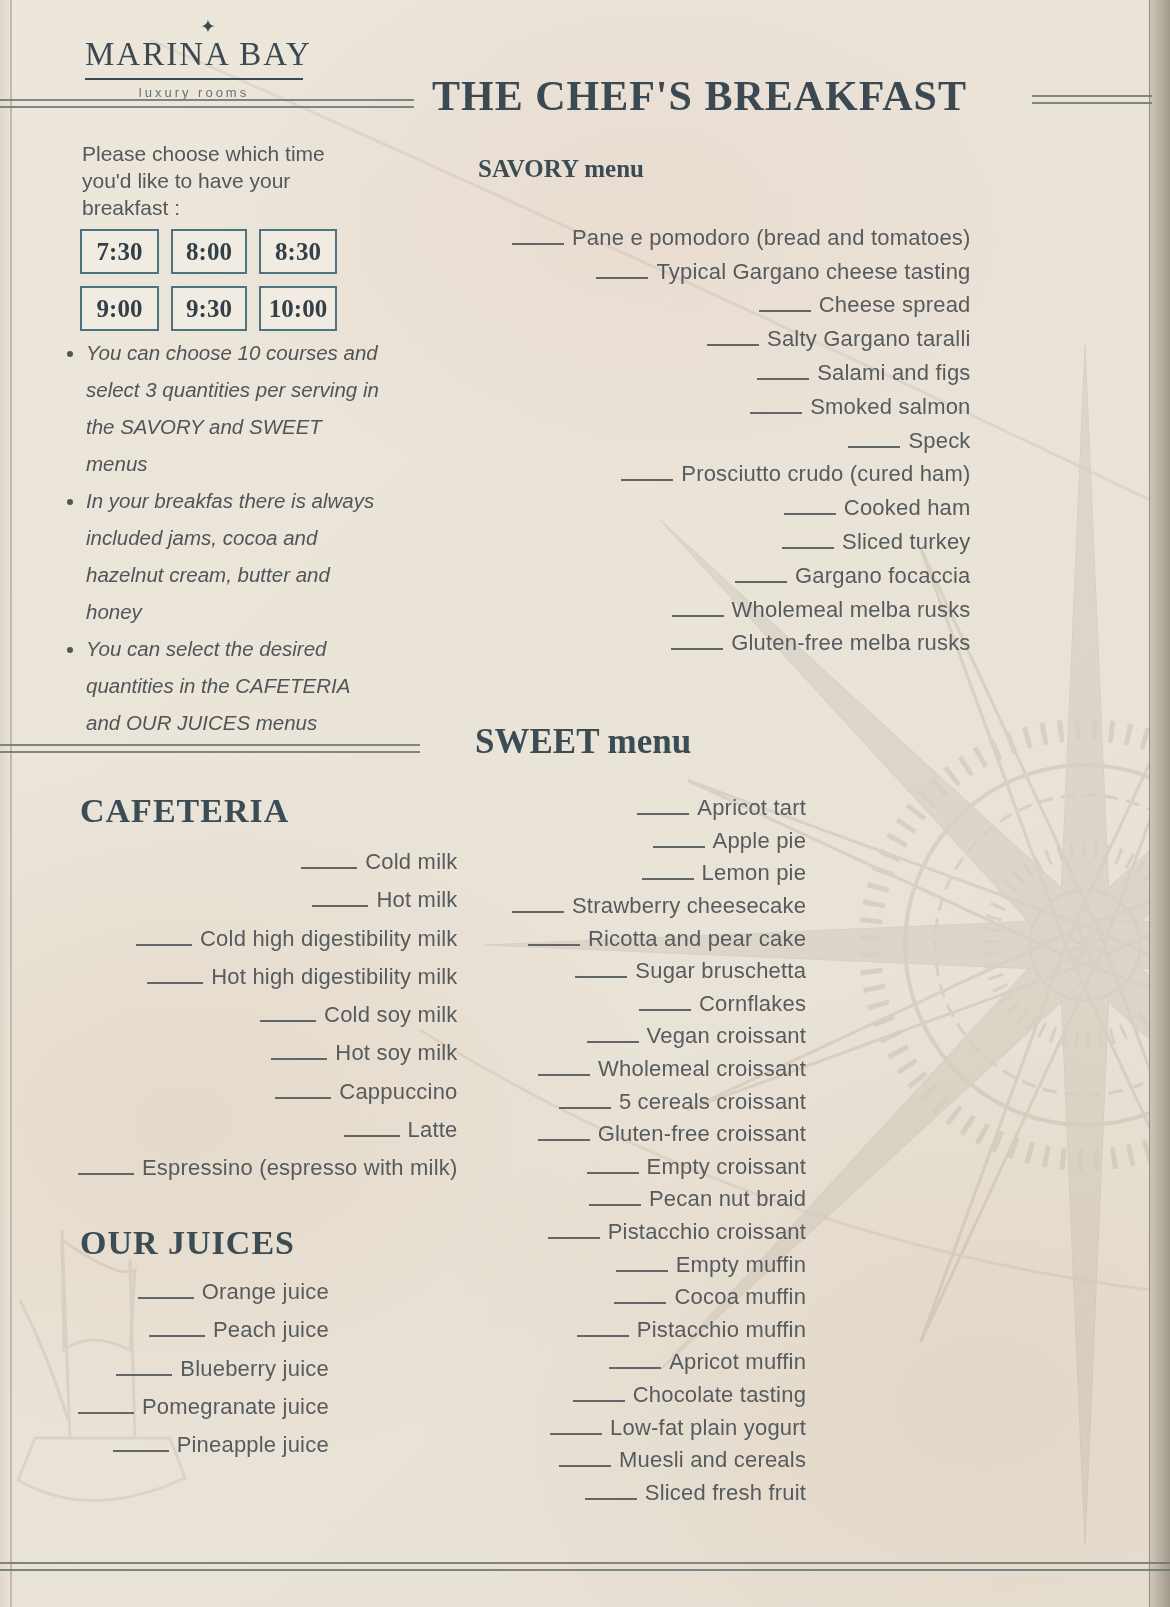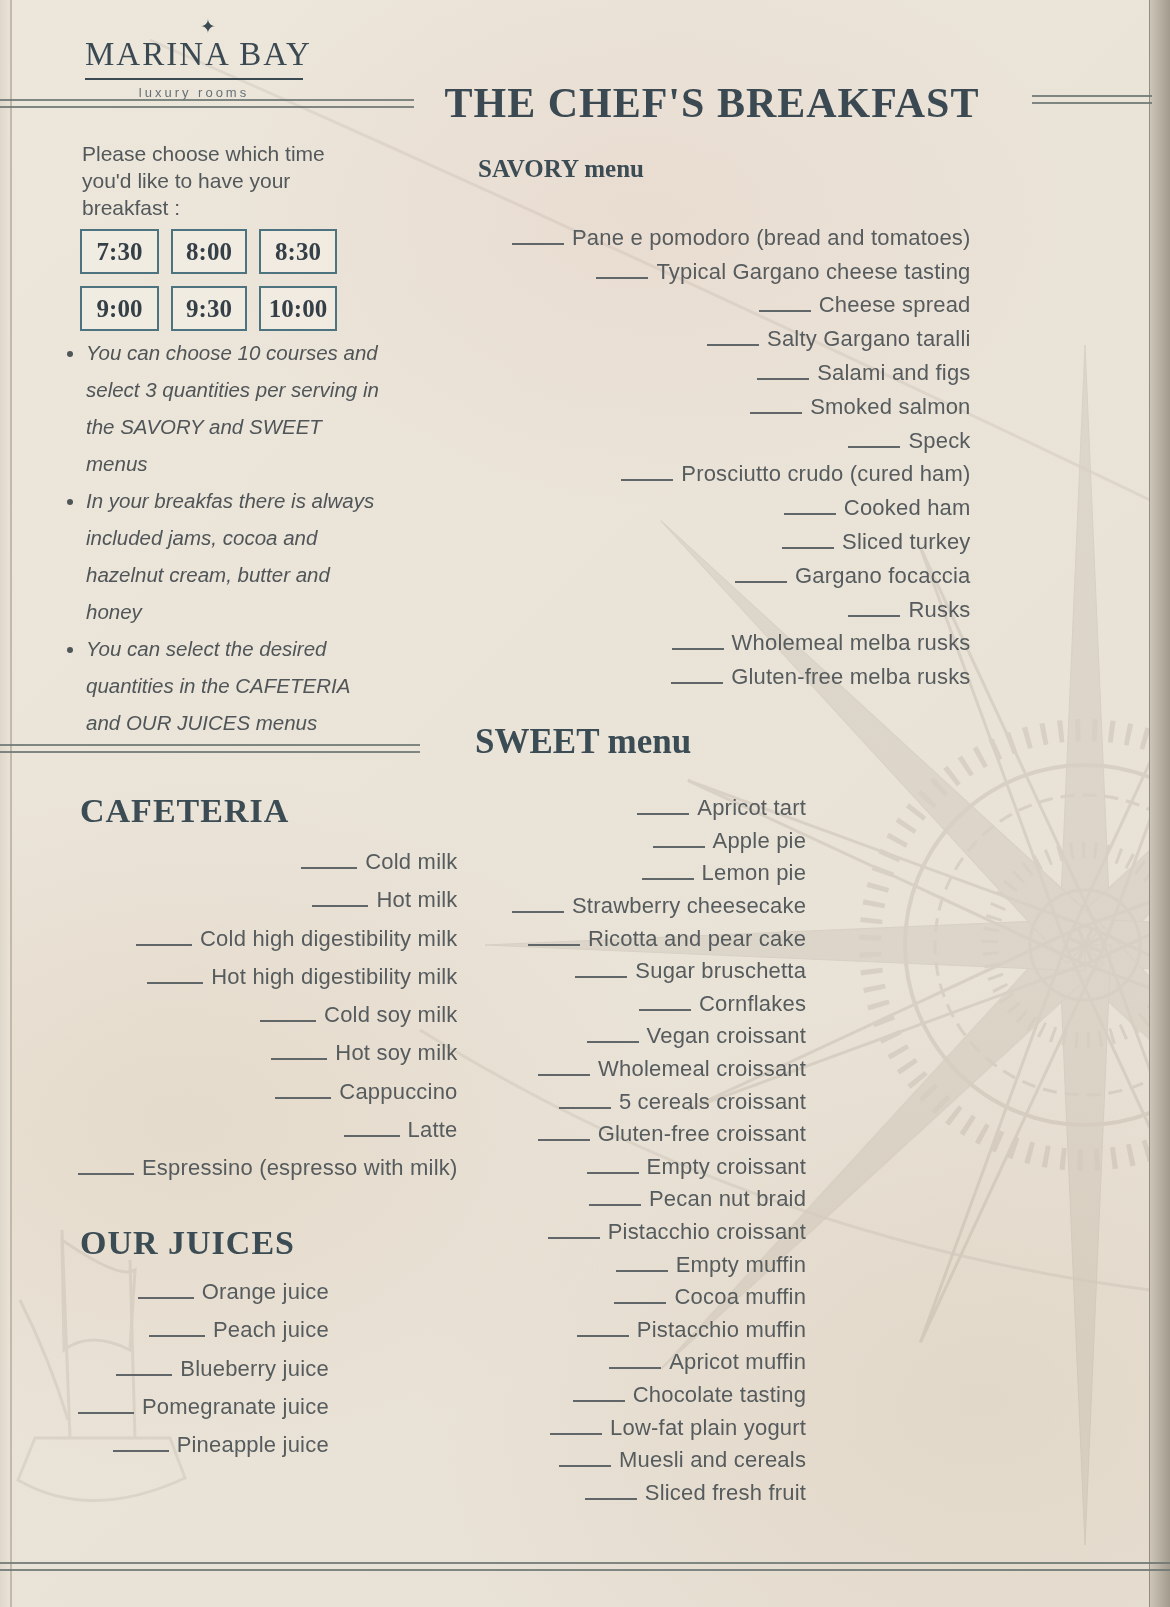--- a/index.html
+++ b/index.html
@@ -25,22 +25,22 @@
   
   .rule{position:absolute;height:5px;border-top:2.5px solid #6d7673;border-bottom:2.5px solid #6d7673;opacity:.85;}
   
   .logo{position:absolute;left:85px;top:20px;width:218px;text-align:center;}
   .logo .star{display:block;font-size:19px;color:#3c4b53;line-height:14px;margin-bottom:2px;margin-left:28px;}
   .logo .name{
     font-family:"Liberation Serif", serif;font-size:33px;letter-spacing:2px;color:#3b4a52;
     border-bottom:2.5px solid #3b4a52;padding-bottom:5px;display:block;white-space:nowrap;}
   .logo .tagline{display:block;margin-top:5px;font-size:13px;letter-spacing:3px;color:#65717​6;color:#657176;}
   .page-title{
-    position:absolute;left:432px;top:72px;width:560px;text-align:center;
-    font-family:"Liberation Serif", serif;font-size:42px;font-weight:600;color:#3b4952;letter-spacing:1px;white-space:nowrap;margin-top:7px;}
+    position:absolute;left:432px;top:72px;width:560px;
+    font-family:"Liberation Serif", serif;font-size:42px;font-weight:600;color:#3b4952;letter-spacing:1px;white-space:nowrap;}
   
   .intro{position:absolute;left:82px;top:140px;width:250px;
     font-size:21px;line-height:27px;color:#53585b;}
   .time-table{position:absolute;left:80px;top:229px;display:grid;
     grid-template-columns:79px 76px 78px;grid-auto-rows:45px;gap:12px;}
   .time-cell{border:2.5px solid #4d7380;background:rgba(248,244,236,.45);
     display:flex;align-items:center;justify-content:center;
     font-family:"Liberation Serif", serif;font-weight:700;font-size:25px;color:#343f47;}
   .notes{position:absolute;left:62px;top:334px;width:302px;margin:0;padding:0 0 0 24px;}
   .notes li{font-style:italic;font-size:20.5px;line-height:37px;color:#50555​8;color:#505558;margin:0;}
@@ -260,24 +260,20 @@
       <div class="item-row">
       <span class="blank"></span>
       <span class="item-label">Sliced turkey</span>
     </div>
       <div class="item-row">
       <span class="blank"></span>
       <span class="item-label">Gargano focaccia</span>
     </div>
       <div class="item-row">
       <span class="blank"></span>
-      <span class="item-label">Rusks</span>
-    </div>
-      <div class="item-row">
-      <span class="blank"></span>
       <span class="item-label">Wholemeal melba rusks</span>
     </div>
       <div class="item-row">
       <span class="blank"></span>
       <span class="item-label">Gluten-free melba rusks</span>
     </div>
     </div>
 
   <div class="section-h h-sweet">SWEET menu</div>
   <div class="menu-list list-sweet">

